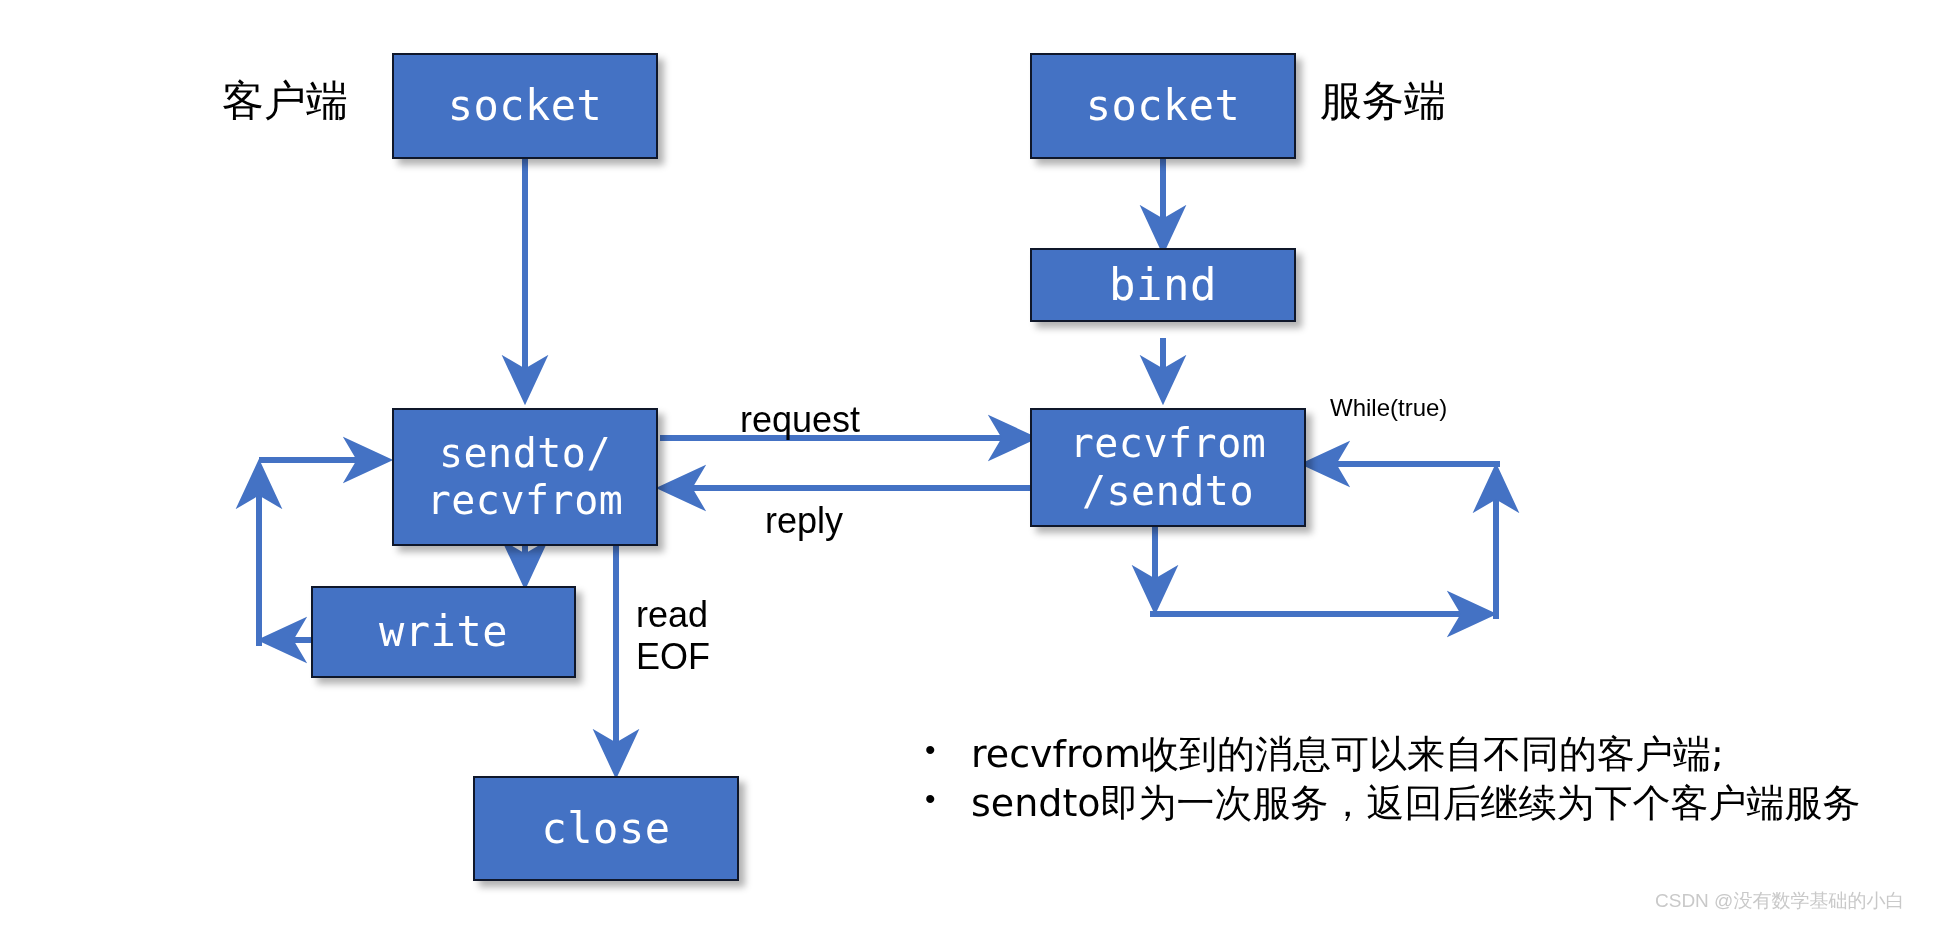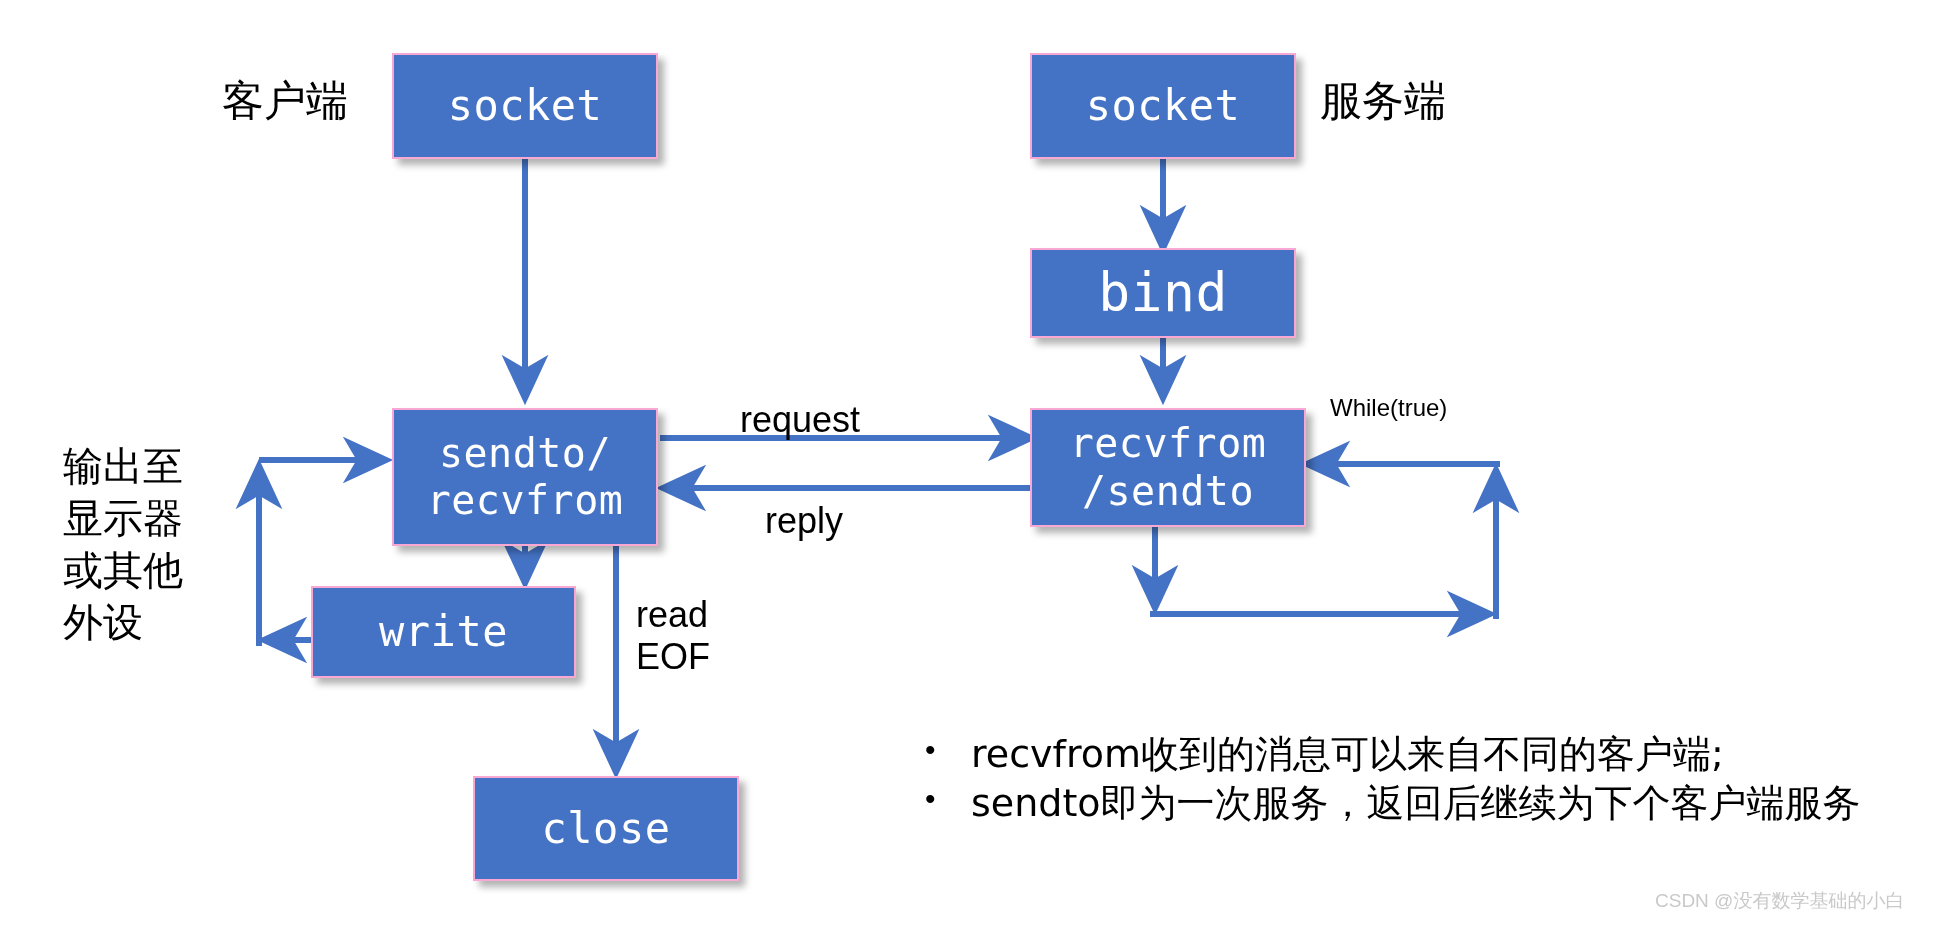--- a/index.html
+++ b/index.html
@@ -1,19 +1,19 @@
 <!DOCTYPE html>
 <html><head>
 <meta charset="utf-8">
 <style>
   html,body{margin:0;padding:0;background:#ffffff;}
   body{width:1941px;height:926px;position:relative;overflow:hidden;
        font-family:"Liberation Sans","DejaVu Sans",sans-serif;}
   #canvas{position:absolute;left:0;top:0;width:1941px;height:926px;}
-  .node{position:absolute;background:#4472C4;border:2px solid #f9a8d4;
+  .node{position:absolute;background:#4472C4;border:2px solid #0f172a;
         box-shadow:6px 6px 7px rgba(0,0,0,.30);
         color:#ffffff;font-family:"DejaVu Sans Mono","Liberation Mono",monospace;
         display:flex;align-items:center;justify-content:center;
         text-align:center;line-height:1.18;letter-spacing:.5px;box-sizing:border-box;}
   .lbl{position:absolute;color:#000000;white-space:pre;line-height:1.18;}
   .cjk{font-family:"DejaVu Sans","Liberation Sans",sans-serif;}
   .bullets{position:absolute;color:#000;line-height:1.30;}
   .bul-row{display:flex;align-items:flex-start;}
   .bul-dot{width:46px;flex:0 0 46px;text-align:left;font-size:30px;line-height:1.30;}
   .bul-txt{flex:1;}
@@ -95,21 +95,21 @@
   </div>
 
   <div class="node" style="left:473px;top:776px;width:266px;height:105px;font-size:42px;">
     <span>close</span>
   </div>
 
   <div class="node" style="left:1030px;top:53px;width:266px;height:106px;font-size:42px;">
     <span>socket</span>
   </div>
 
-  <div class="node" style="left:1030px;top:248px;width:266px;height:90px;font-size:53px;">
+  <div class="node" style="left:1030px;top:248px;width:266px;height:74px;font-size:44px;">
     <span>bind</span>
   </div>
 
   <div class="node" style="left:1030px;top:408px;width:276px;height:119px;font-size:40px;white-space:pre;">
     <span>recvfrom
 /sendto</span>
   </div>
 
   <div class="lbl cjk" style="left:222px;top:76px;font-size:42px;">客户端</div>
 
@@ -117,24 +117,20 @@
 
   <div class="lbl" style="left:740px;top:382px;font-size:36px;margin-top:17px;">request</div>
 
   <div class="lbl" style="left:765px;top:500px;font-size:36px;">reply</div>
 
   <div class="lbl" style="left:1330px;top:394px;font-size:24px;">While(true)</div>
 
   <div class="lbl" style="left:636px;top:594px;font-size:36px;">read
 EOF</div>
 
-  <div class="lbl cjk" style="left:63px;top:440px;font-size:40px;line-height:1.30;">输出至
-显示器
-或其他
-外设</div>
 
   <div class="bullets" style="left:925px;top:730px;width:1000px;font-size:38px;">
     <div class="bul-row">
       <span class="bul-dot">•</span>
       <span class="bul-txt cjk">recvfrom收到的消息可以来自不同的客户端;</span>
     </div>
     <div class="bul-row">
       <span class="bul-dot">•</span>
       <span class="bul-txt cjk">sendto即为一次服务，返回后继续为下个客户端服务</span>
     </div>

